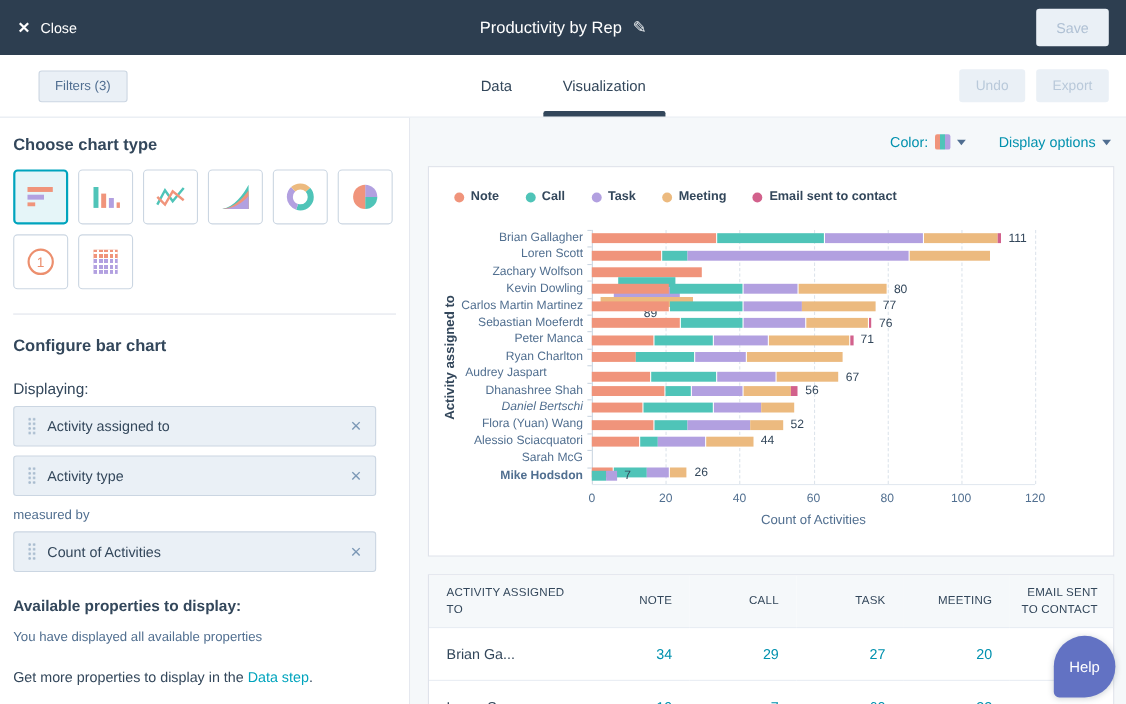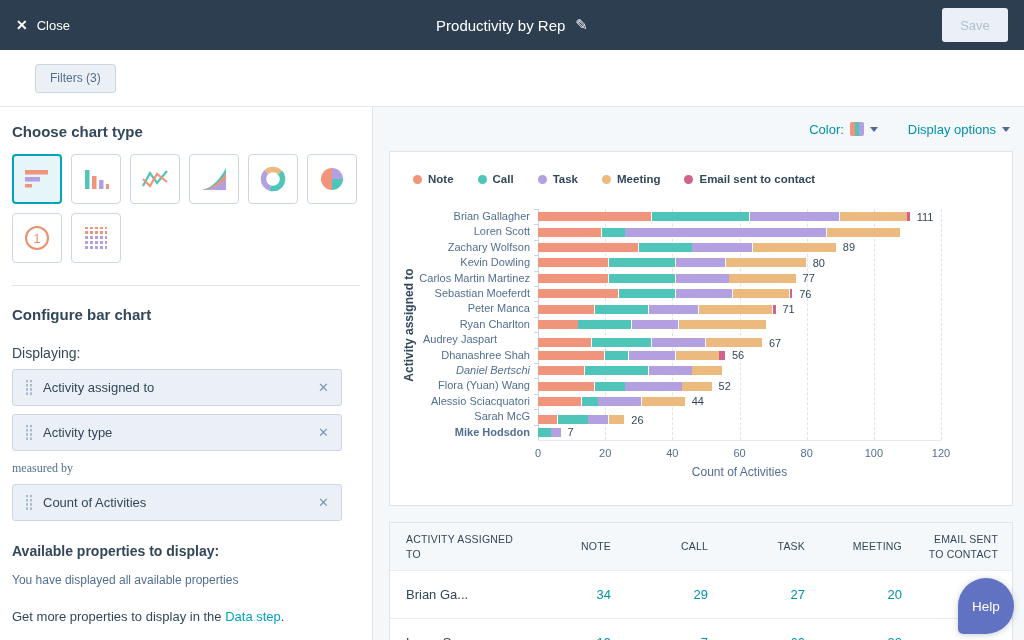--- a/index.html
+++ b/index.html
@@ -40,21 +40,21 @@
       repeating-linear-gradient(0deg, transparent 0 3.4px, #fff 3.4px 4.9px),
       linear-gradient(#f0947b 0 40%, #b2a0e0 40% 100%); }
   .divider { border-top:1px solid #dfe3eb; margin:22px 0 0 0; }
 
   .configure-heading { margin-top:20px; }
   .displaying-label { margin-top:22px; font-size:14px; color:#33475b; }
   .pill { width:330px; height:37px; background:#eaf0f6; border:1px solid #cbd6e2; border-radius:3px; display:flex; align-items:center; padding:0 12px; margin-top:8px; }
   .drag-handle { width:8px; height:17px; flex:none; background-image:radial-gradient(#a9bccf 1px, transparent 1.3px); background-size:4px 4.2px; cursor:grab; }
   .pill-label { margin-left:10px; font-size:13px; color:#33475b; }
   .pill-close { margin-left:auto; color:#7c98b6; font-size:13px; cursor:pointer; }
-  .measured-by { margin-top:10px; font-size:12px; color:#516f90;font-family:Liberation Serif, serif; }
+  .measured-by { margin-top:10px; font-size:12px; color:#516f90; }
   .available-heading { margin-top:22px; font-size:14px; font-weight:600; color:#33475b; }
   .available-note { margin-top:14px; font-size:12px; color:#516f90; }
   .more-line { margin-top:22px; font-size:13px; color:#33475b; }
   .data-step-link { color:#00a4bd; cursor:pointer; }
 
   
   .main-controls { height:44px; display:flex; align-items:center; justify-content:flex-end; gap:30px; padding-right:14px; }
   .ctrl { display:flex; align-items:center; gap:6px; font-size:13px; color:#0091ae; cursor:pointer; }
   .swatch { width:14px; height:14px; border-radius:2px; background:linear-gradient(90deg,#f0947b 0 34%,#4fc4b8 34% 67%,#b2a0e0 67% 100%); }
   .caret { width:0; height:0; border-left:4px solid transparent; border-right:4px solid transparent; border-top:5px solid #506e91; }
@@ -101,20 +101,28 @@
     </div>
     <div class="title-group">
       <span class="report-title">Productivity by Rep</span>
       <span class="pencil-icon">✎</span>
     </div>
     <button class="save-btn">Save</button>
   </header>
 
   <div class="toolbar">
     <button class="filters-btn">Filters (3)</button>
+    <div class="tabs">
+      <div class="tab">Data</div>
+      <div class="tab active">Visualization</div>
+    </div>
+    <div class="toolbar-right">
+      <button class="flat-btn">Undo</button>
+      <button class="flat-btn">Export</button>
+    </div>
   </div>
 
   <div class="content">
     <aside class="sidebar">
       <div class="section-heading">Choose chart type</div>
 
       <div class="icons-grid">
         <button class="ct-btn selected">
           <svg width="28" height="26" viewBox="0 0 28 26">
             <rect x="2" y="4" width="23" height="4.5" fill="#f0947b"></rect>
@@ -271,21 +279,21 @@
               <div class="barwrap" style="left: 148px; top: 3.2px; height: 9px;">
                 <div class="seg" style="width: 63.0083px; margin-right: 0.8px; background: rgb(240, 148, 123);"></div>
                 <div class="seg" style="width: 22.7083px; margin-right: 0.8px; background: rgb(79, 196, 184);"></div>
                 <div class="seg" style="width: 200.7px; margin-right: 0.8px; background: rgb(178, 160, 224);"></div>
                 <div class="seg" style="width: 73.0833px; margin-right: 0.8px; background: rgb(236, 186, 127);"></div>
               </div>
             </div>
             <div class="crow" style="top: 87.8px; height: 15.4px;">
               <div class="crow-label" style="line-height: 15.4px;">Zachary Wolfson</div>
               <div class="crow-tick" style="left: 144px; top: 0px;"></div>
-              <div class="barwrap" style="left: 148px; top: 3.2px; height: 9px;">
+              <div class="barwrap" style="left: 148px; top: 3.2px; height: 9px; flex-direction: column;">
                 <div class="seg" style="width: 99.95px; margin-right: 0.8px; background: rgb(240, 148, 123);"></div>
                 <div class="seg" style="width: 52.9333px; margin-right: 0.8px; background: rgb(79, 196, 184);"></div>
                 <div class="seg" style="width: 59.65px; margin-right: 0.8px; background: rgb(178, 160, 224);"></div>
                 <div class="seg" style="width: 83.1583px; margin-right: 0.8px; background: rgb(236, 186, 127);"></div>
                 <span class="total-label">89</span>
               </div>
             </div>
             <div class="crow" style="top: 103.2px; height: 15.4px;">
               <div class="crow-label" style="line-height: 15.4px;">Kevin Dowling</div>
               <div class="crow-tick" style="left: 144px; top: 0px;"></div>
@@ -393,21 +401,21 @@
                 <div class="seg" style="width: 42.8583px; margin-right: 0.8px; background: rgb(240, 148, 123);"></div>
                 <div class="seg" style="width: 15.9917px; margin-right: 0.8px; background: rgb(79, 196, 184);"></div>
                 <div class="seg" style="width: 42.8583px; margin-right: 0.8px; background: rgb(178, 160, 224);"></div>
                 <div class="seg" style="width: 42.8583px; margin-right: 0.8px; background: rgb(236, 186, 127);"></div>
                 <span class="total-label">44</span>
               </div>
             </div>
             <div class="crow" style="top: 257.2px; height: 15.4px;">
               <div class="crow-label" style="line-height: 15.4px;">Sarah McG</div>
               <div class="crow-tick" style="left: 144px; top: 0px;"></div>
-              <div class="barwrap" style="left: 148px; top: 6px; height: 9px; text-align: center;">
+              <div class="barwrap" style="left: 148px; top: 16px; height: 9px; text-align: center;">
                 <div class="seg" style="width: 19.35px; margin-right: 0.8px; background: rgb(240, 148, 123);"></div>
                 <div class="seg" style="width: 29.425px; margin-right: 0.8px; background: rgb(79, 196, 184);"></div>
                 <div class="seg" style="width: 19.35px; margin-right: 0.8px; background: rgb(178, 160, 224);"></div>
                 <div class="seg" style="width: 15.9917px; margin-right: 0.8px; background: rgb(236, 186, 127);"></div>
                 <span class="total-label">26</span>
               </div>
             </div>
             <div class="crow" style="top: 272.6px; height: 15.4px;">
               <div class="crow-label" style="line-height: 15.4px; font-weight: bold;">Mike Hodsdon</div>
               <div class="crow-tick" style="left: 144px; top: 0px;"></div>

